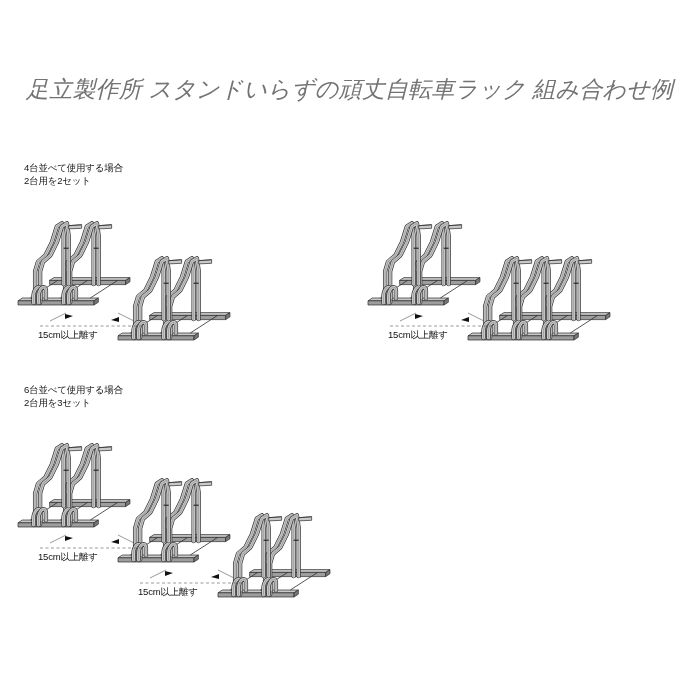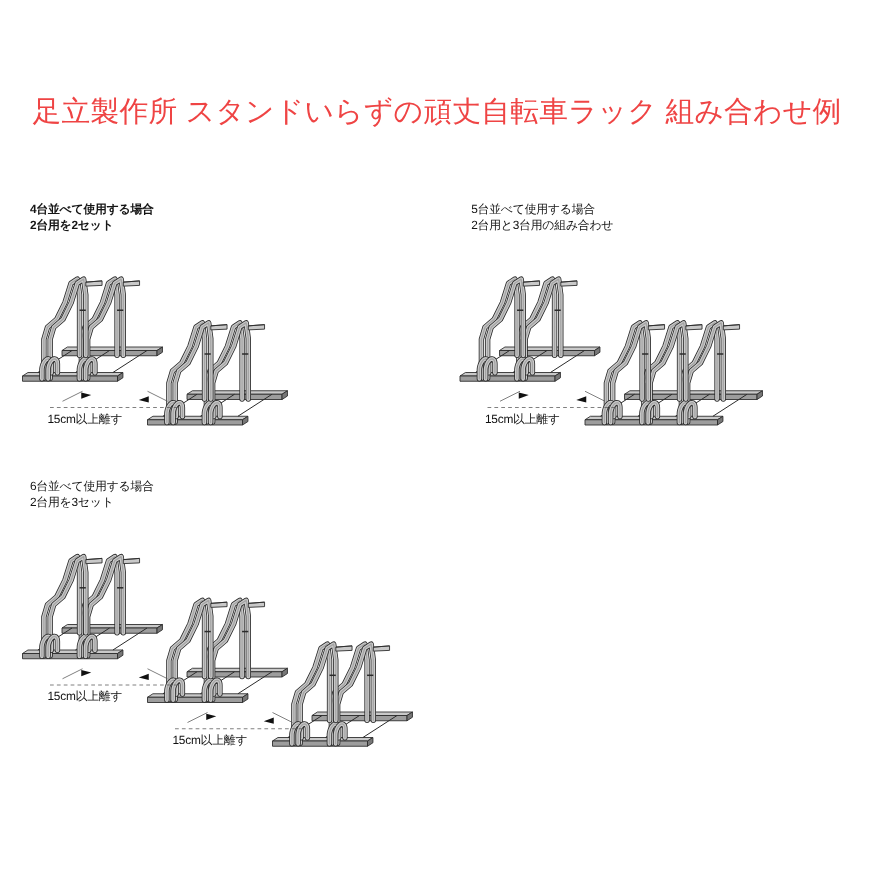--- a/index.html
+++ b/index.html
@@ -28,23 +28,24 @@
     position: absolute;
     left: 26px;
     top: 74px;
     width: 650px;
   }
   .page-title {
     font-size: 23px;
     line-height: 30px;
     font-weight: 400;
     letter-spacing: 0.2px;
-    color: #ef4444;
+    color: #737373;
     margin: 0;
     white-space: nowrap;
+    font-style: italic;
   }
   .page-subtitle {
     position: absolute;
     left: -6px;
     top: 42px;
     font-size: 13.5px;
     line-height: 19px;
     font-weight: 400;
     letter-spacing: -0.1px;
     color: #1d1d1d;
@@ -71,21 +72,21 @@
   .fig-canvas {
     position: absolute;
     left: 0;
     top: 0;
   }
 
   #sec-4 { left: 0px;   top: 150px; width: 350px; height: 215px; }
   #sec-5 { left: 350px; top: 150px; width: 350px; height: 215px; }
   #sec-6 { left: 0px;   top: 372px; width: 700px; height: 245px; }
 
-  #sec-4 .fig-caption { left: 24px; top: 12px; font-weight: bold; }
+  #sec-4 .fig-caption { left: 24px; top: 12px; }
   #sec-5 .fig-caption { left: 27px; top: 12px; }
   #sec-6 .fig-caption { left: 24px; top: 12px; }
 
   .dim-label {
     font-size: 9.5px;
     fill: #111111;
     letter-spacing: -0.2px;
     font-family: "Liberation Sans", "DejaVu Sans", sans-serif;
   }
 </style>
@@ -277,24 +278,20 @@
           <line x1="66" y1="163" x2="50" y2="171" stroke="#555555" stroke-width="0.6"></line>
           <line x1="118" y1="163" x2="134" y2="171" stroke="#555555" stroke-width="0.6"></line>
           <polygon points="65,164 73,166 65,169" fill="#111"></polygon>
           <polygon points="119,172 111,170 119,167" fill="#111"></polygon>
           <text x="38" y="188" class="dim-label">15cm以上離す</text>
         </g>
       </svg>
   </div>
 
   <div class="figure" id="sec-5">
-    <div class="fig-caption">
-      <span class="cap-line">5台並べて使用する場合</span>
-      <span class="cap-line">2台用と3台用の組み合わせ</span>
-    </div>
     <svg class="fig-canvas" width="350" height="215" viewBox="0 0 350 215">
         <g>
           <g transform="translate(18,155)">
             <g>
               <polygon points="0.00,-4.20 76.00,-4.20 80.34,-7.00 4.34,-7.00" fill="#c9c9c9" stroke="#2b2b2b" stroke-width="0.7" stroke-linejoin="round"></polygon>
               <polygon points="0.00,0.00 76.00,0.00 76.00,-4.20 0.00,-4.20" fill="#9d9d9d" stroke="#2b2b2b" stroke-width="0.7" stroke-linejoin="round"></polygon>
               <polygon points="76.00,0.00 80.34,-2.80 80.34,-7.00 76.00,-4.20" fill="#777777" stroke="#2b2b2b" stroke-width="0.7" stroke-linejoin="round"></polygon>
             </g>
             <g>
               <polygon points="31.62,-24.60 107.62,-24.60 111.96,-27.40 35.96,-27.40" fill="#c9c9c9" stroke="#2b2b2b" stroke-width="0.7" stroke-linejoin="round"></polygon>

